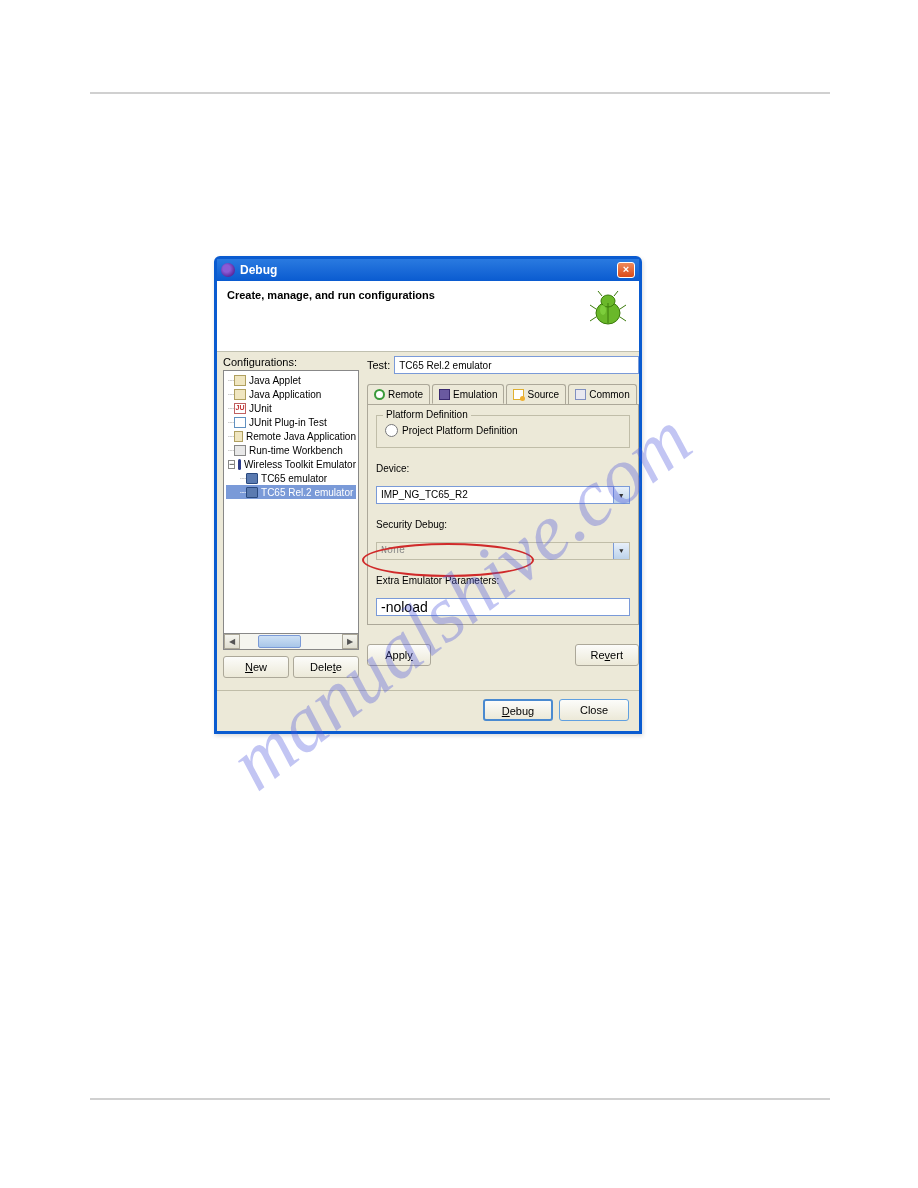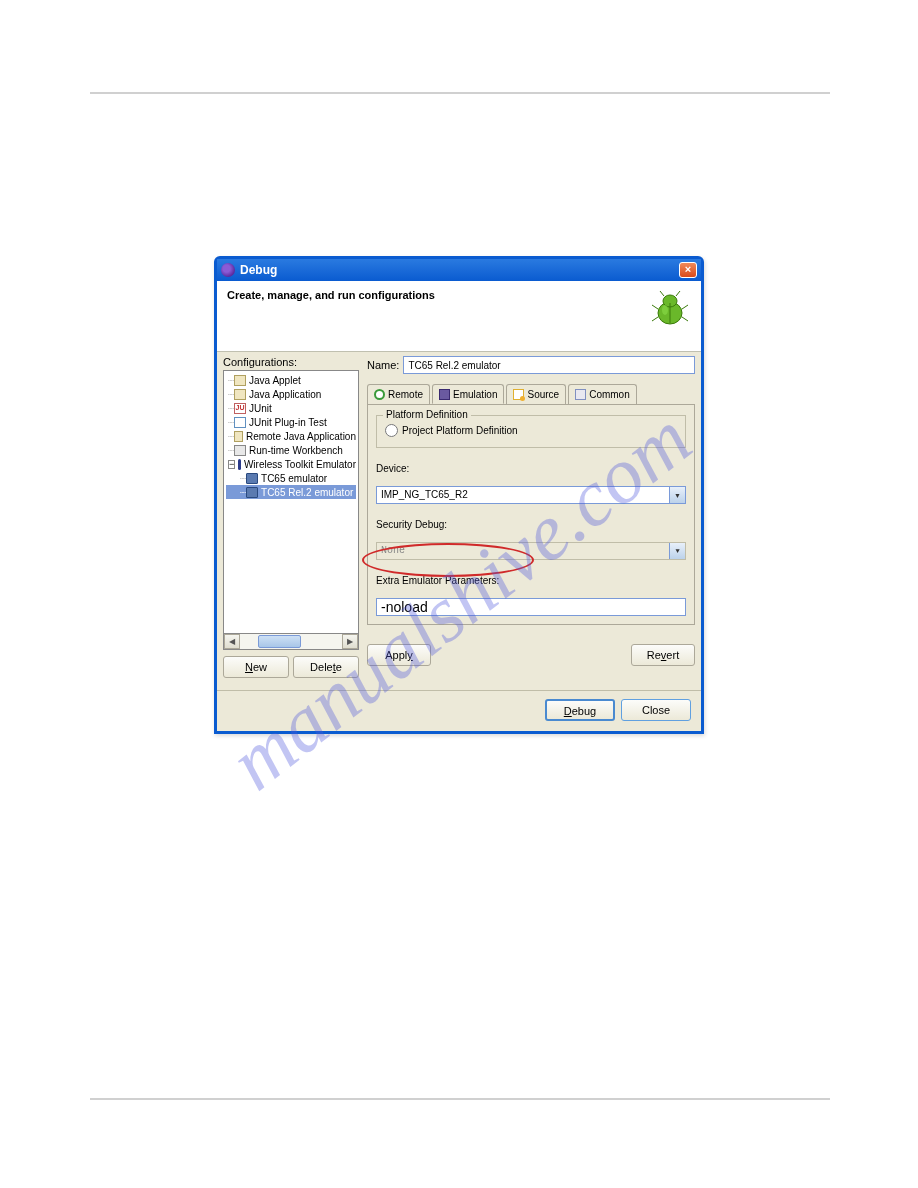--- a/index.html
+++ b/index.html
@@ -38,21 +38,21 @@
     white-space: nowrap;
     display: flex;
     align-items: center;
     justify-content: center;
   }
 
   .dialog {
     position: absolute;
     left: 214px;
     top: 256px;
-    width: 490px;
+    width: 428px;
     background: #ece9d8;
     border: 3px solid #0a5bd0;
     border-radius: 6px 6px 0 0;
     box-shadow: 1px 2px 4px rgba(0,0,0,0.15);
   }
   .titlebar {
     background: linear-gradient(#2a7ae0,#0a5bd0);
     height: 22px;
     display: flex;
     align-items: center;
@@ -344,21 +344,21 @@
       </div>
 
       <div class="left-buttons">
         <div class="wbtn"><span class="u">N</span><span></span>ew</div>
         <div class="wbtn">Dele<span class="u">t</span>e</div>
       </div>
     </div>
 
     <div class="right-col">
       <div class="name-row">
-        <label>Name:</label>
+        <label>Test:</label>
         <input class="name-input" value="TC65 Rel.2 emulator" style="">
       </div>
 
       <div class="tabstrip">
         <div class="tab">
             <span class="ti ti-mid"></span>
             <span>Remote</span>
           </div>
         <div class="tab active">
             <span class="ti ti-emu"></span>

